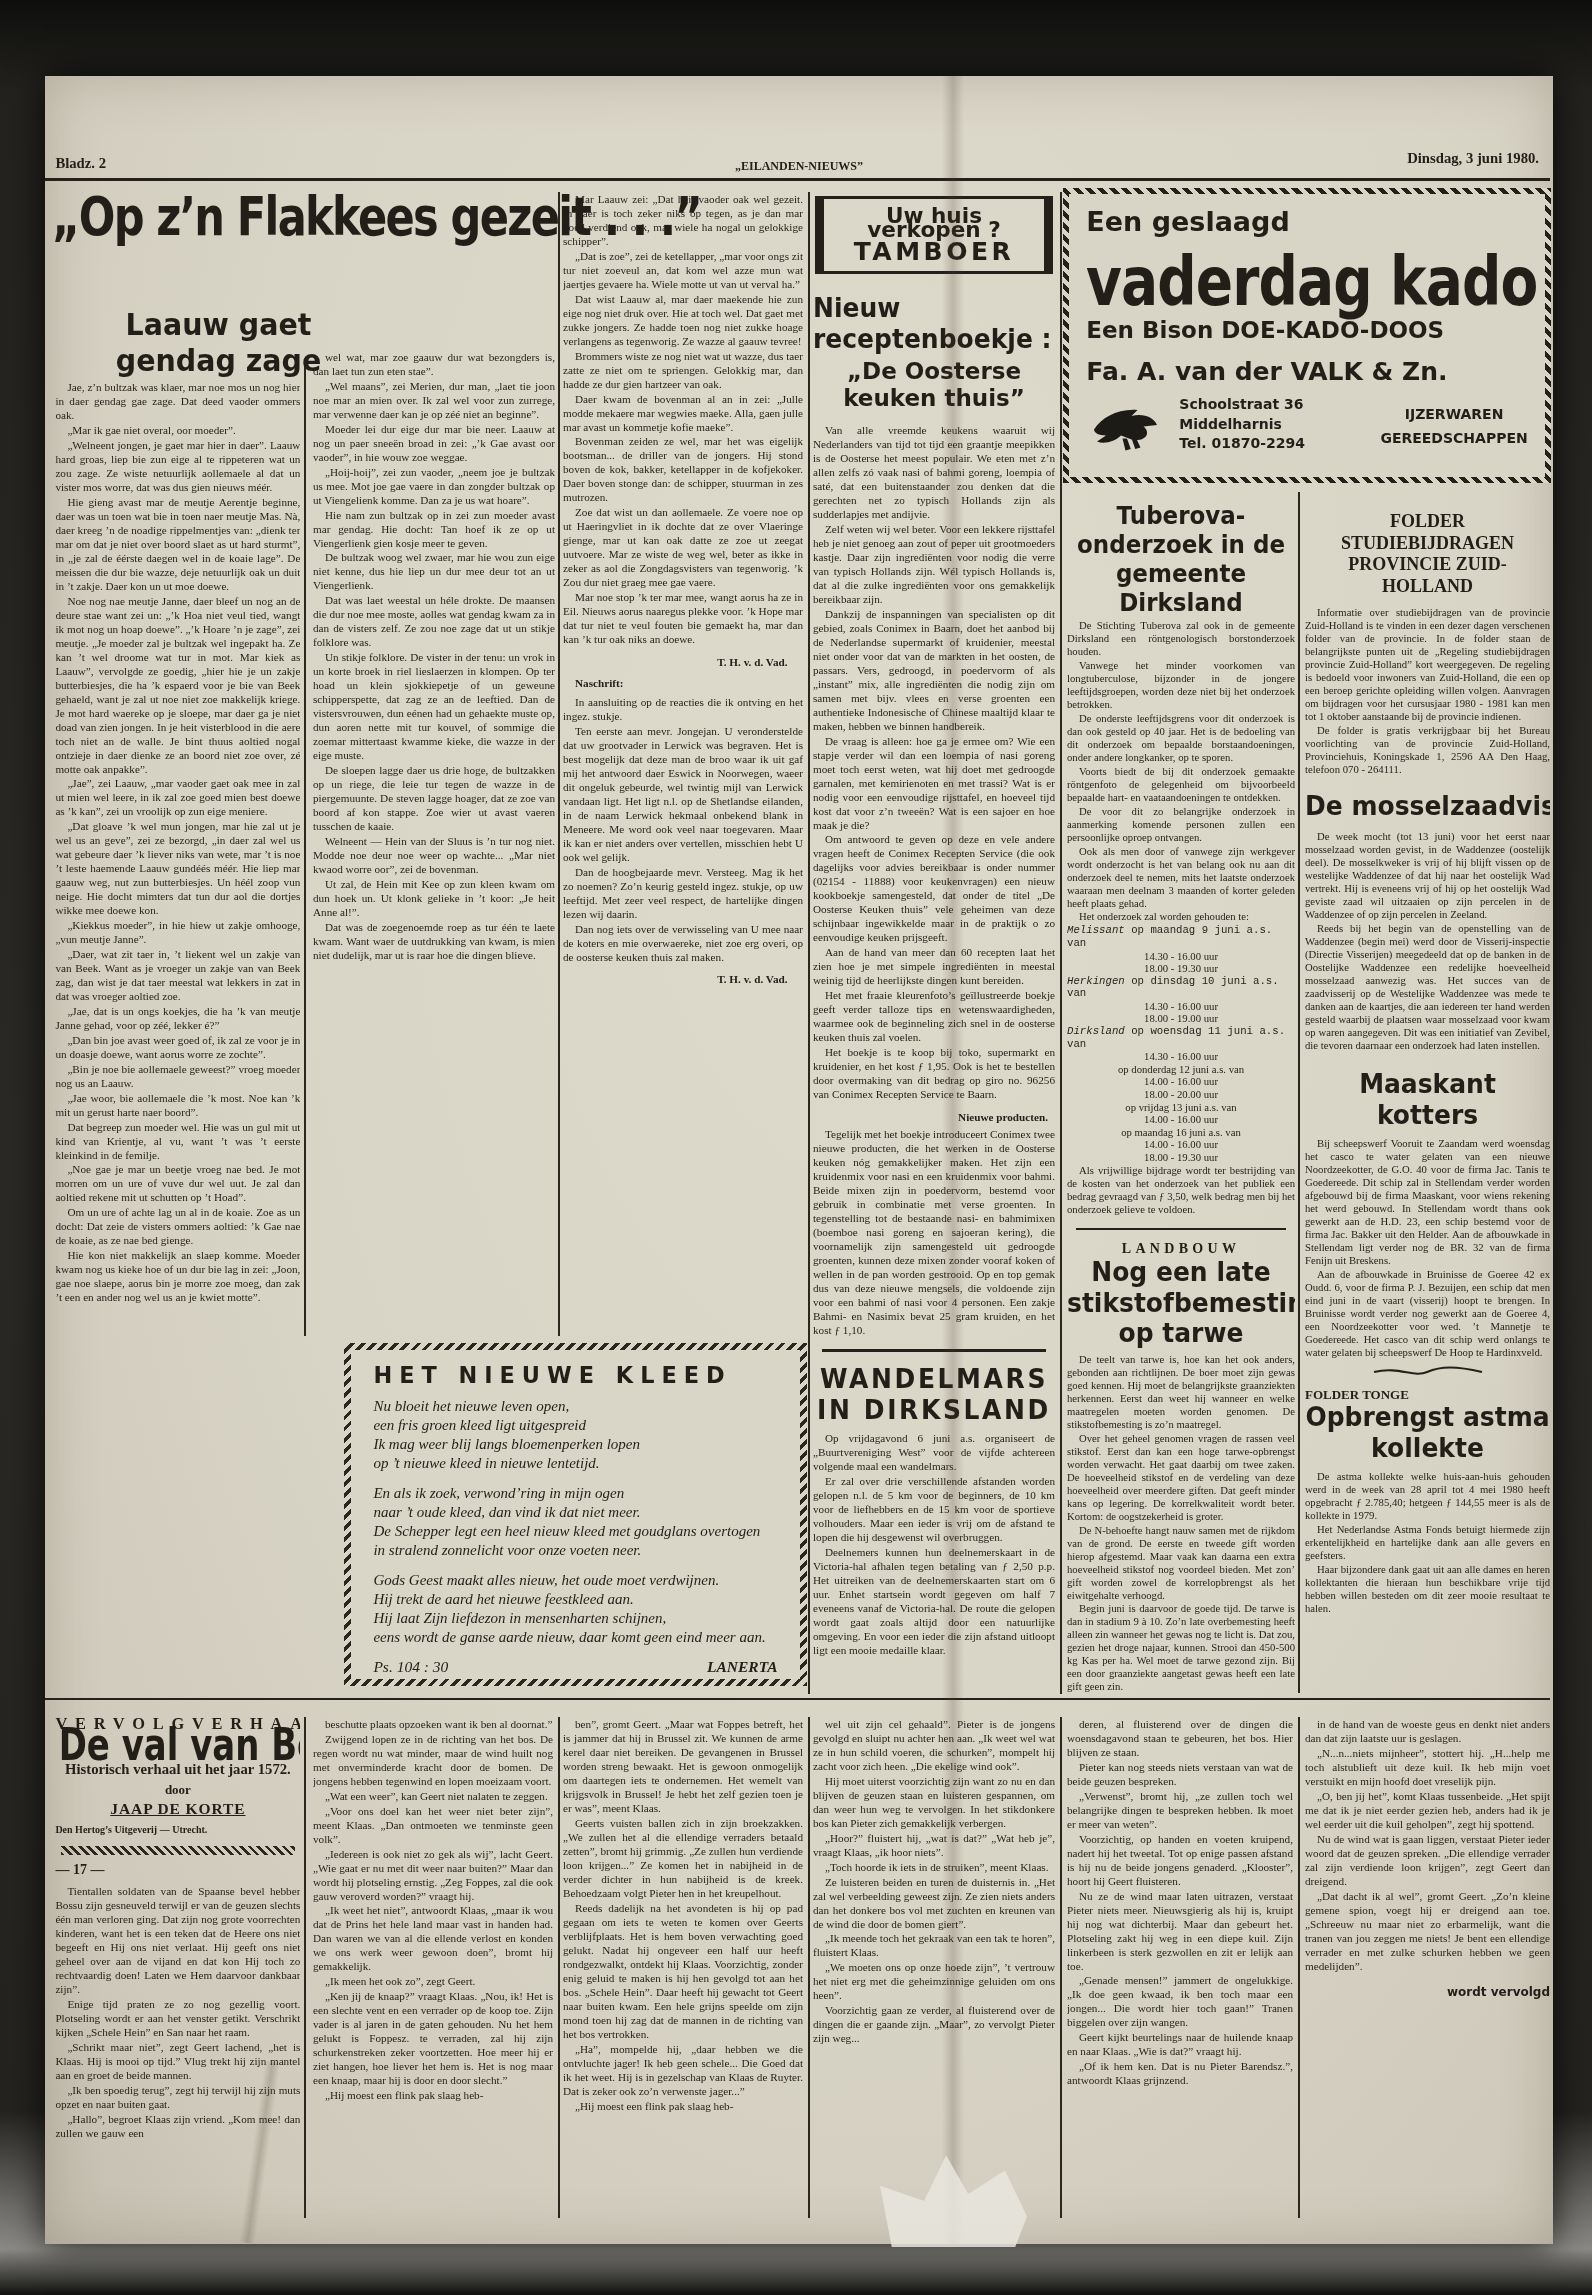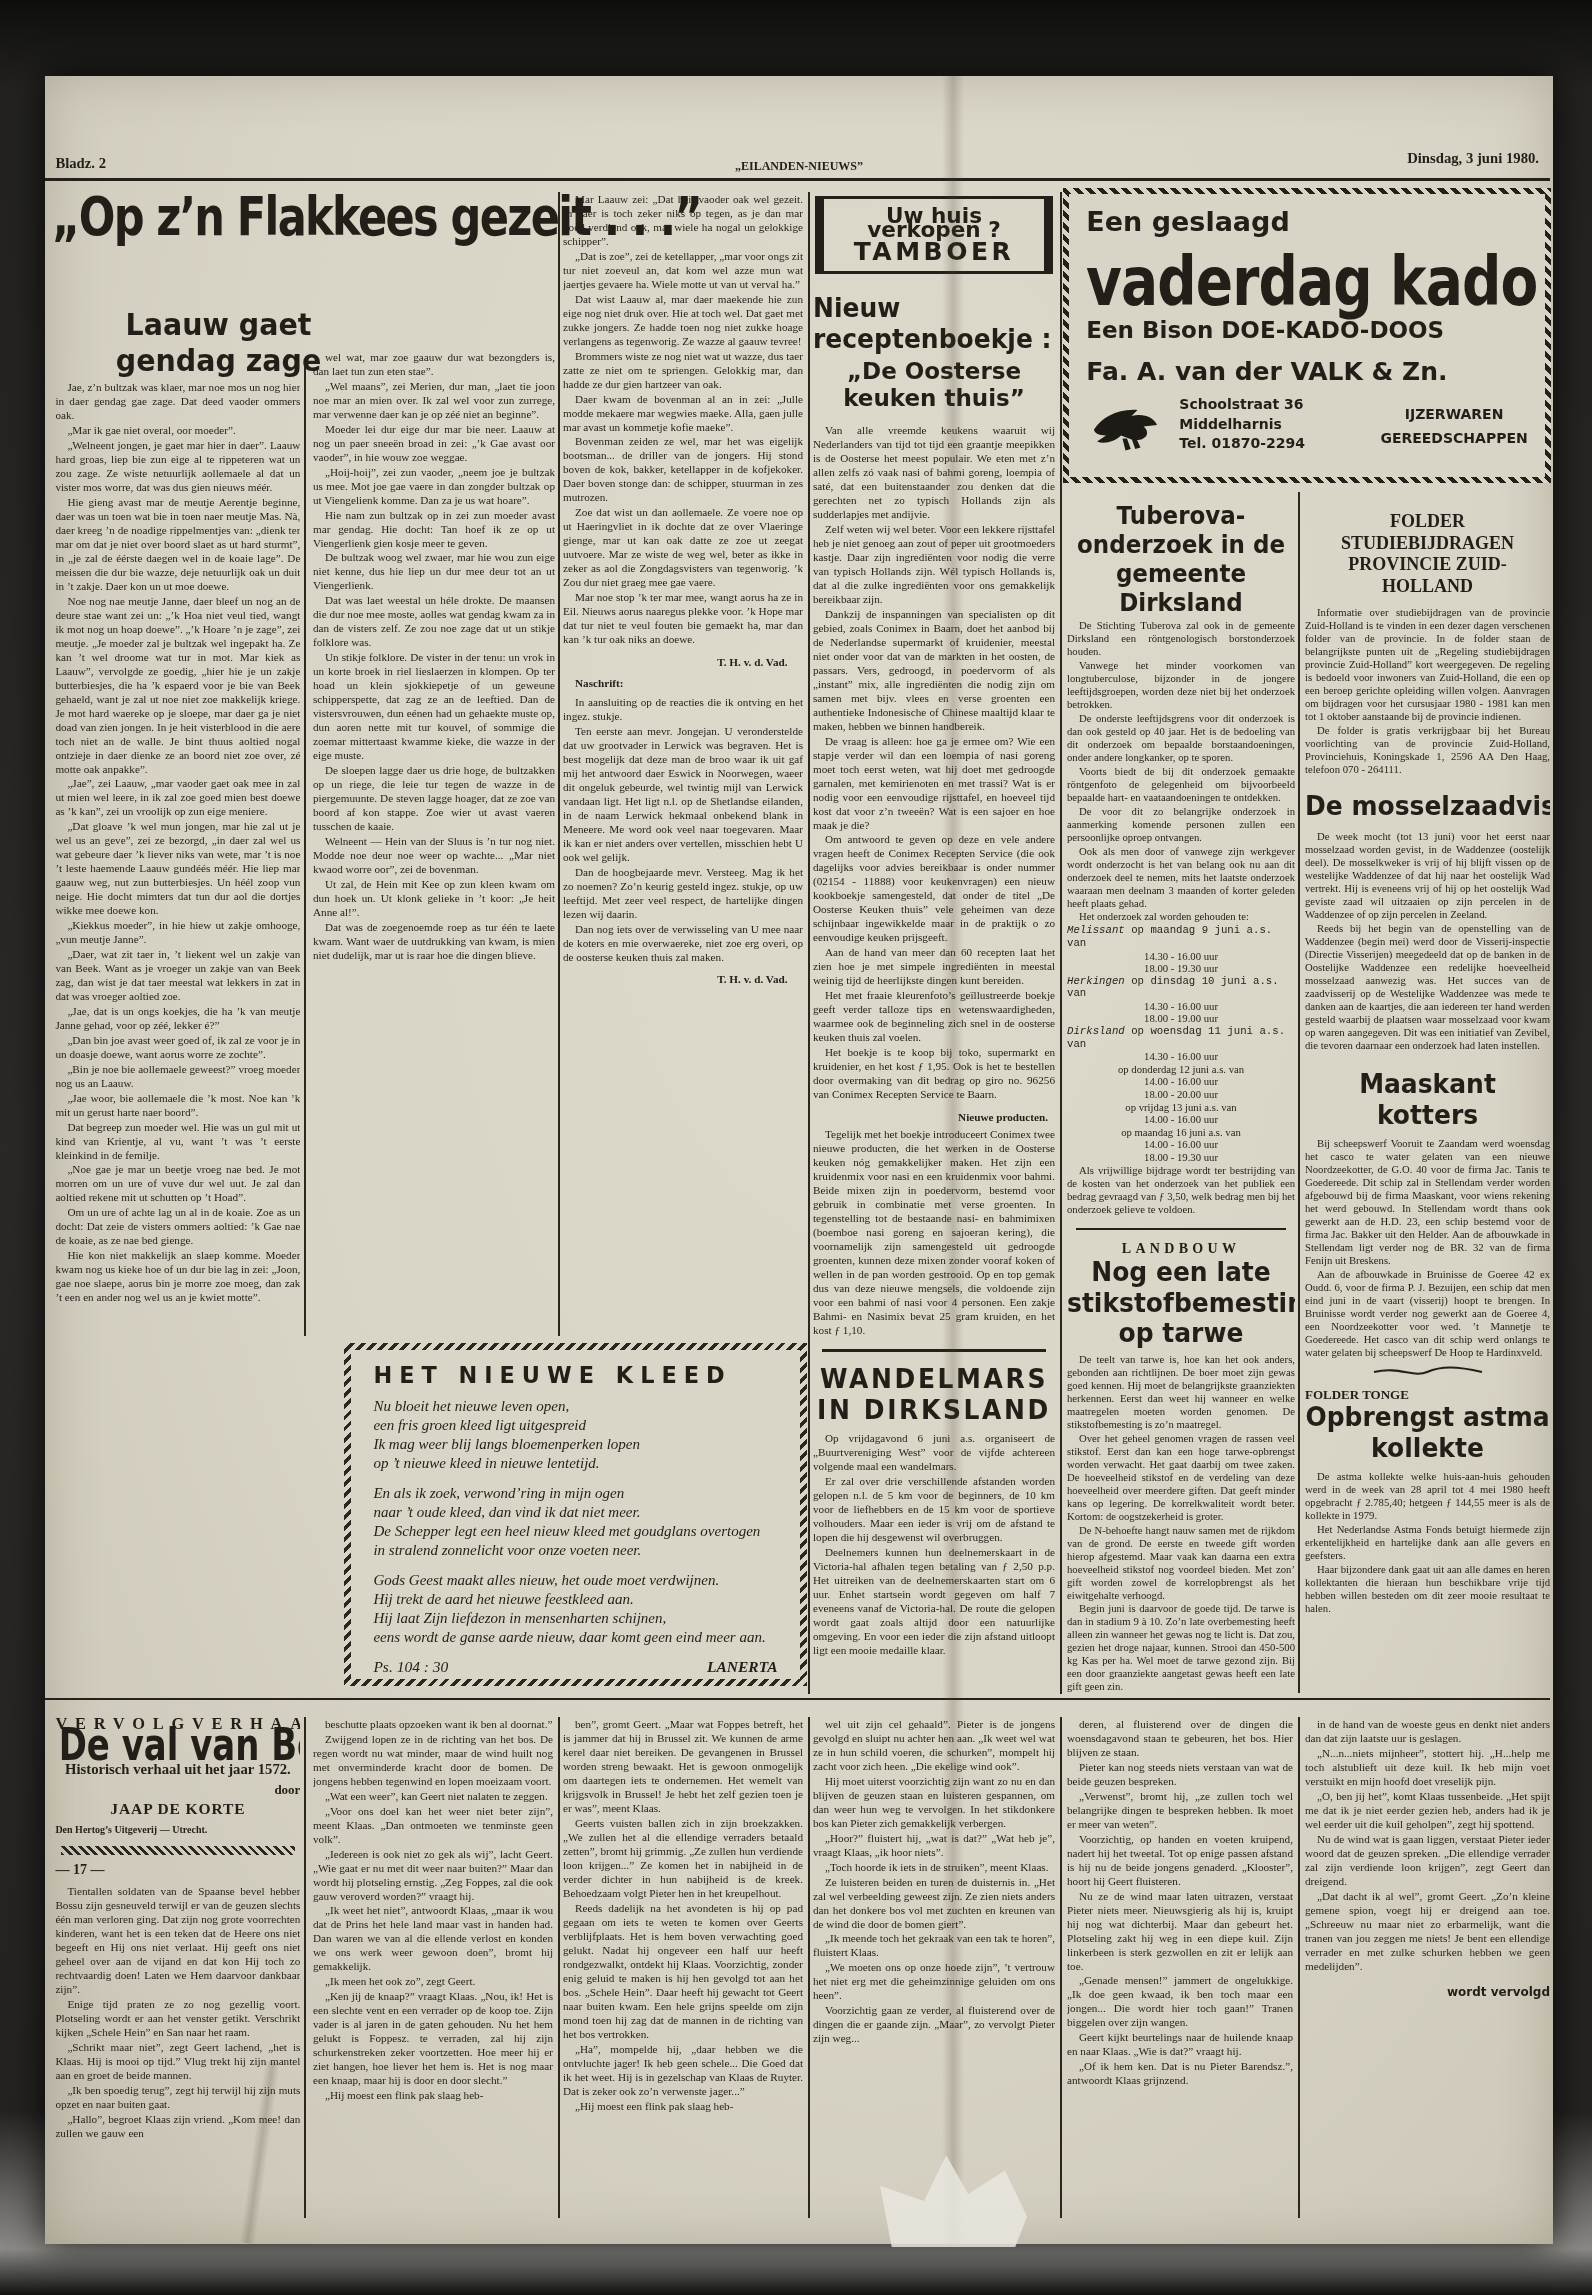--- a/index.html
+++ b/index.html
@@ -70,22 +70,22 @@
     background:repeating-linear-gradient(-45deg,#2a271f 0 3.5px,#d8d4c6 3.5px 7.8px);padding:7px;box-sizing:border-box;}
   .poeminner{background:#d9d5c7;width:100%;height:100%;box-sizing:border-box;padding:10.4px 22.4px;overflow:hidden;}
   .poem-title{font-family:"DejaVu Sans",sans-serif;font-weight:bold;font-size:22.4px;letter-spacing:7px;margin:1.7px 0 8.6px;}
   .stanza{font-style:italic;font-size:15px;line-height:19px;margin-bottom:11.2px;}
   .poem-foot{display:flex;font-style:italic;font-size:15.5px;margin-top:0;}
   .poem-foot .r{margin-left:auto;font-weight:bold;}
   
   .serial-kicker{font-family:"Liberation Serif",serif;font-weight:bold;font-size:16.4px;letter-spacing:7.8px;text-align:center;}
   .serial-title{font-family:"DejaVu Sans",sans-serif;font-weight:bold;font-size:35px;white-space:nowrap;text-align:center;transform:scale(.97,1.25);transform-origin:center top;margin:5.2px 0 12px;}
   .serial-sub{font-weight:bold;font-size:14.7px;text-align:center;margin-top:8.6px;}
-  .serial-door{font-weight:bold;font-size:13px;text-align:right;margin-top:7px;}
-  .serial-author{font-weight:bold;font-size:15.5px;letter-spacing:0.9px;text-align:center;margin-top:5.2px;}
+  .serial-door{font-weight:bold;font-size:13px;text-align:center;margin-top:7px;}
+  .serial-author{font-weight:bold;font-size:15.5px;letter-spacing:0.9px;text-align:center;margin-top:5.2px;text-decoration:underline;}
   .serial-pub{font-weight:bold;font-size:10px;margin-top:7px;}
   .braid{height:8.6px;background:repeating-linear-gradient(45deg,#2a271f 0 2.6px,transparent 2.6px 6px);margin:8.6px 5.2px;}
   .chapter{font-weight:bold;font-size:14px;margin:5.2px 0 7px;text-indent:0;}
   .tail{text-align:right;font-family:"DejaVu Sans",sans-serif;font-weight:bold;font-size:12px;margin-top:12px;}
   svg{display:block;}
 </style>
 </head>
 <body>
 
 <div id="paper">

